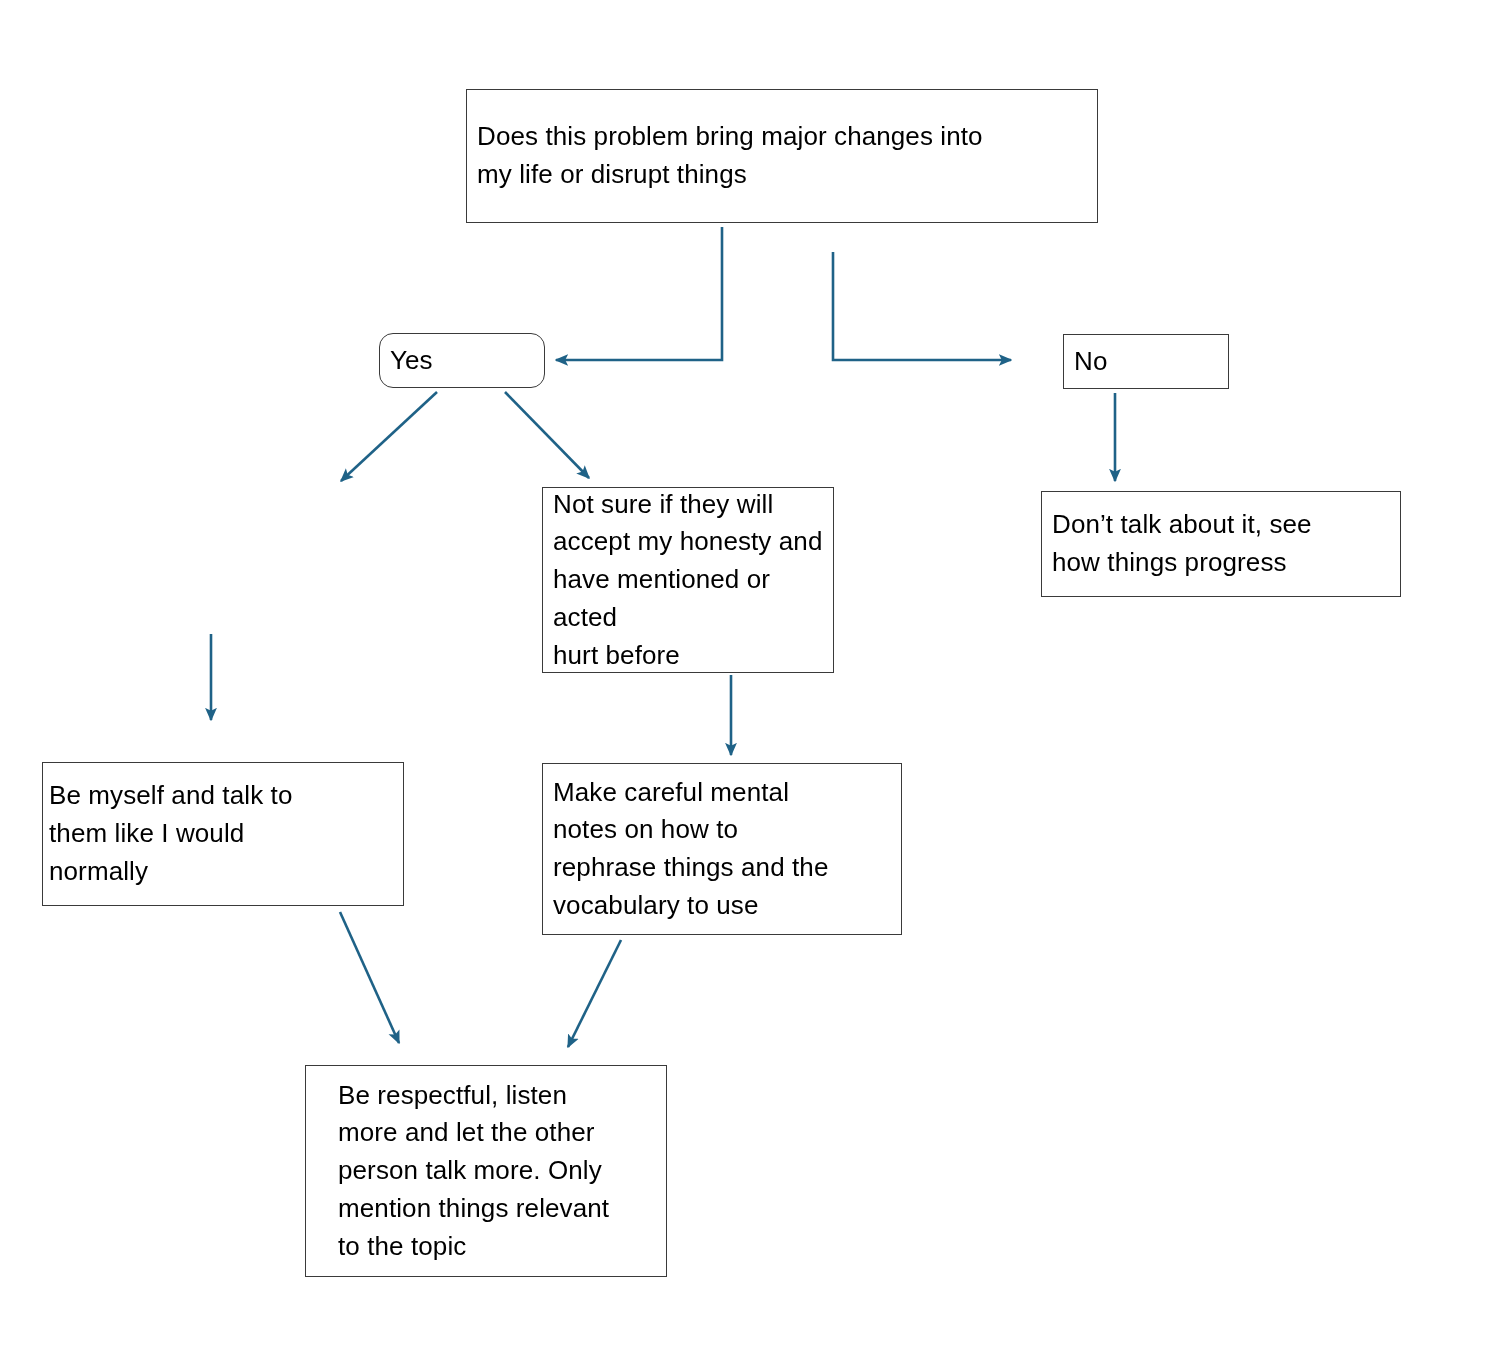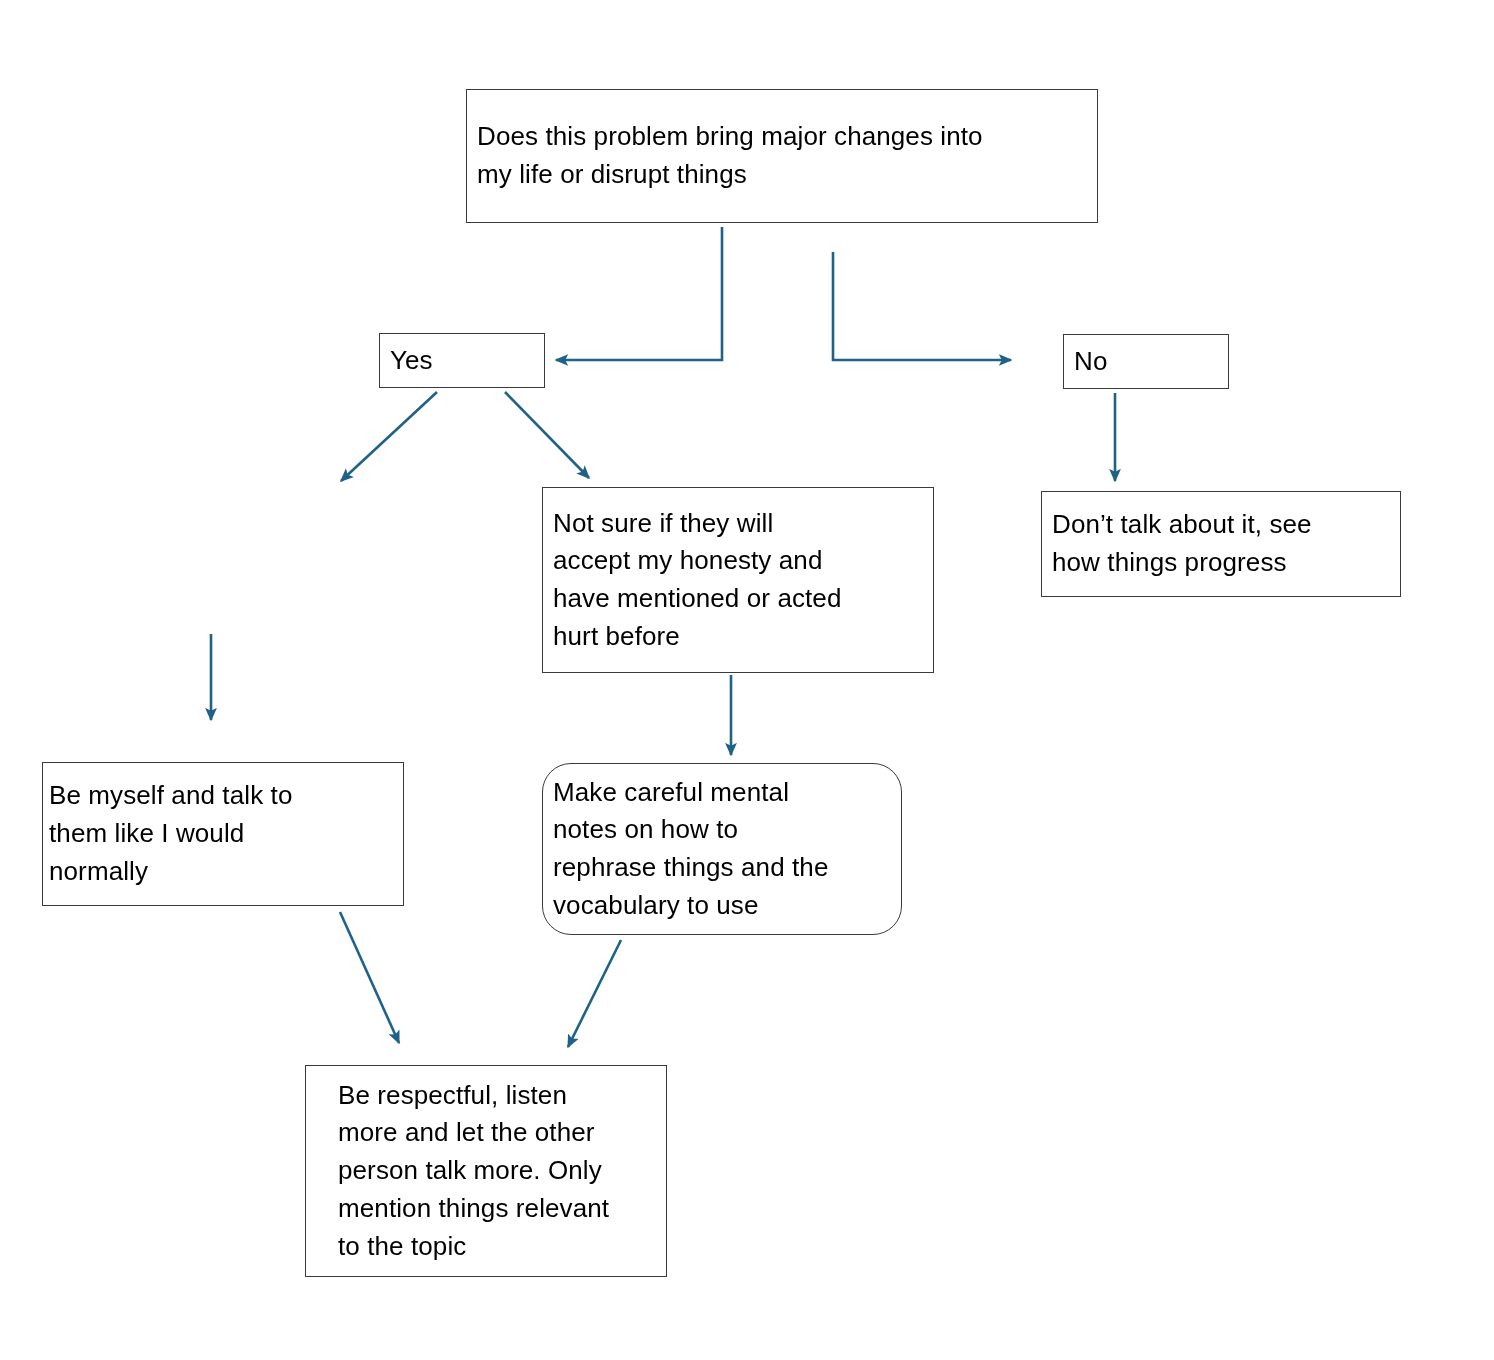--- a/index.html
+++ b/index.html
@@ -43,27 +43,27 @@
     font-size: 26px;
     line-height: 1.45;
     letter-spacing: 0.1px;
     white-space: pre-line;
   }
   .align-center .txt { }
   .align-left   .txt { text-align: left; }
 
   
   #node-root      { left: 466px;  top: 89px;   width: 632px; height: 134px; }
-  #node-yes       { left: 379px;  top: 333px;  width: 166px; height: 55px; }
+  #node-yes       { left: 379px;  top: 333px;  width: 166px; height: 55px; border-radius: 14px; }
   #node-no        { left: 1023px; top: 334px;  width: 166px; height: 55px; margin-left: 40px; }
   #node-accepted  { left: 42px;   top: 492px;  width: 362px; height: 140px; }
-  #node-notsure   { left: 542px;  top: 487px;  width: 392px; height: 186px; }
+  #node-notsure   { left: 542px;  top: 487px;  width: 292px; height: 186px; }
   #node-dont      { left: 1041px; top: 491px;  width: 360px; height: 106px; }
   #node-bemyself  { left: 42px;   top: 762px;  width: 362px; height: 144px; padding-left: 6px; }
-  #node-notes     { left: 542px;  top: 763px;  width: 360px; height: 172px; border-radius: 29px; }
+  #node-notes     { left: 542px;  top: 763px;  width: 360px; height: 172px; }
   #node-respect   { left: 305px;  top: 1065px; width: 362px; height: 212px; padding-left: 32px; }
 </style>
 </head>
 <body>
 
 <div id="canvas">
 
   <svg id="edges" viewBox="0 0 1494 1360" width="1494" height="1360" xmlns="http://www.w3.org/2000/svg">
     <defs>
       <marker id="ah" viewBox="0 0 10 10" refX="9" refY="5" markerWidth="5.2" markerHeight="5.2" orient="auto-start-reverse">

